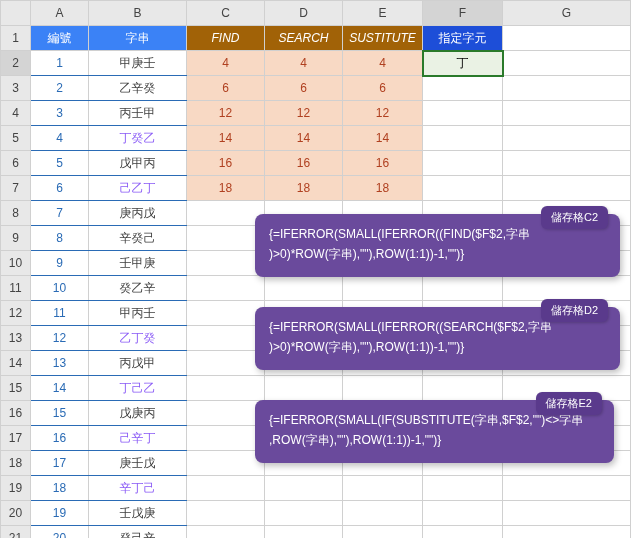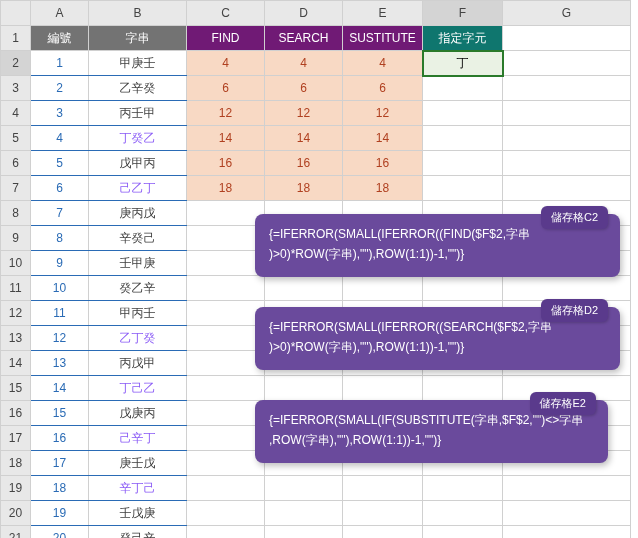--- a/index.html
+++ b/index.html
@@ -43,30 +43,31 @@
     background: #d4d4d4;
   }
   .col-a { width: 58px; }
   .col-b { width: 98px; }
   .col-c { width: 78px; }
   .col-d { width: 78px; }
   .col-e { width: 80px; }
   .col-f { width: 80px; }
   .col-g { width: 128px; }
   .hdr-blue {
-    background: #737373;
+    background: #3b82f6;
     color: #fff;
     font-weight: normal;
   }
   .hdr-orange {
-    background: #701a75;
-    color: #fff;
+    background: #a16207;
+    color: #fff;
+    font-style: italic;
   }
   .hdr-green {
-    background: #0f766e;
+    background: #1d4ed8;
     color: #fff;
   }
   .cell-orange {
     background: #f8d9c4;
   }
   .cell-num {
     color: #2a6bb5;
     border-bottom: 1px solid #2a6bb5 !important;
   }
   .cell-result {
@@ -354,18 +355,18 @@
     <div class="callout" style="left: 255px; right: 18px; top: 214px;">
       <div class="tag">儲存格C2</div>
       <div class="formula">{=IFERROR(SMALL(IFERROR((FIND($F$2,字串</div>
       <div class="formula">)&gt;0)*ROW(字串),""),ROW(1:1))-1,"")}</div>
     </div>
     <div class="callout" style="left: 255px; right: 18px; top: 307px;">
       <div class="tag">儲存格D2</div>
       <div class="formula">{=IFERROR(SMALL(IFERROR((SEARCH($F$2,字串</div>
       <div class="formula">)&gt;0)*ROW(字串),""),ROW(1:1))-1,"")}</div>
     </div>
-    <div class="callout" style="left: 255px; right: 30px; top: 400px;">
+    <div class="callout" style="left: 255px; right: 24px; top: 400px;">
       <div class="tag">儲存格E2</div>
       <div class="formula">{=IFERROR(SMALL(IF(SUBSTITUTE(字串,$F$2,"")&lt;&gt;字串</div>
       <div class="formula">,ROW(字串),""),ROW(1:1))-1,"")}</div>
     </div>
   </div>
 
 </body></html>

